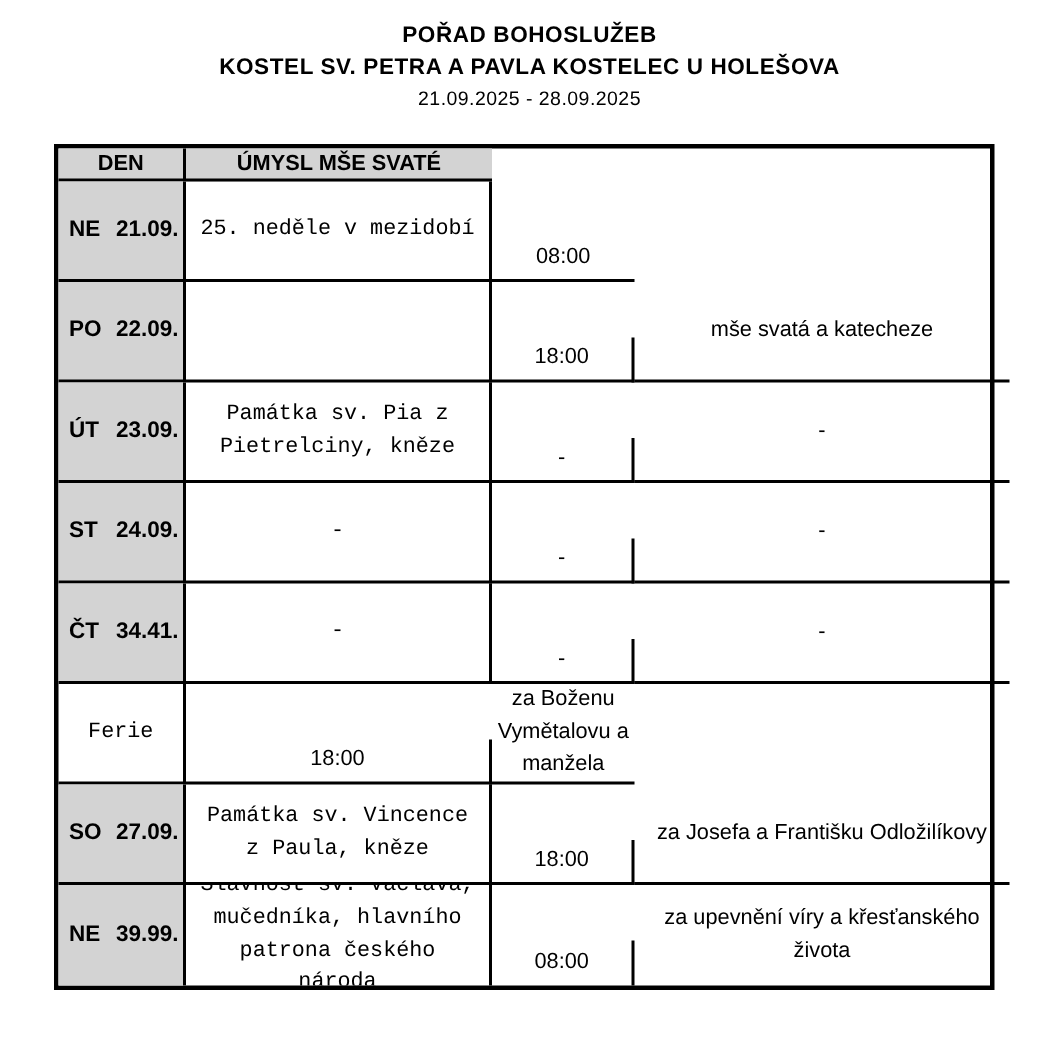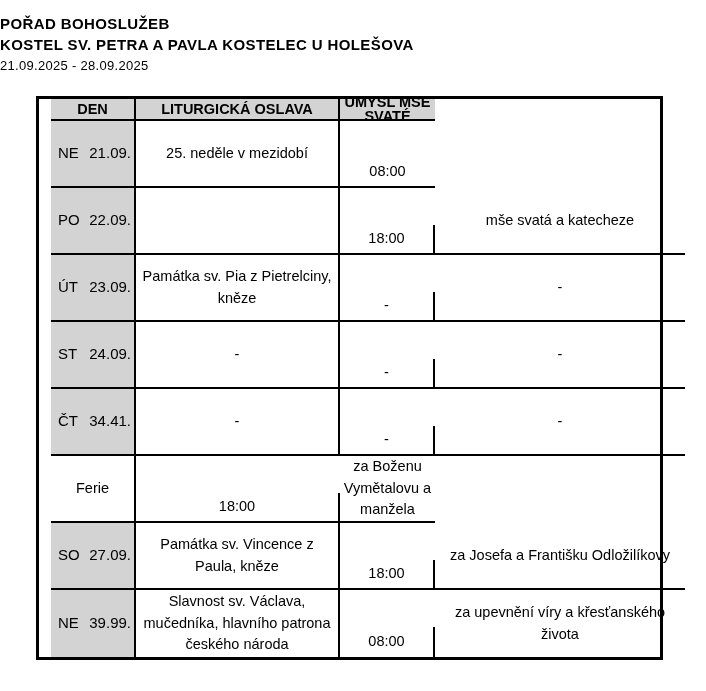--- a/index.html
+++ b/index.html
@@ -10,32 +10,31 @@
   }
   *{box-sizing:border-box;margin:0;padding:0;}
   html,body{
     width:706px;height:691px;
     background:var(--page-bg);
     color:var(--text);
     font-family:"Liberation Sans","DejaVu Sans",sans-serif;
     overflow:hidden;
   }
   .page{width:706px;height:691px;padding-top:13px;}
-  .title-block{}
+  .title-block{text-align:center;}
   .title-line1,.title-line2{
     font-size:15px;font-weight:bold;line-height:21px;letter-spacing:0.4px;
   }
   .title-line3{font-size:13px;font-weight:normal;line-height:21px;letter-spacing:0.3px;}
 
   .schedule-table{
     margin:20px 0 0 36px;
     width:627px;
     border:3px solid var(--border);
     background:#fff;
-    padding-left:12px;
   }
   .tr{
     display:grid;
     grid-template-columns:85px 204px 95px 250px;
   }
   .tr.header-row{height:22px;}
   .tr.data-row{height:67px;}
   .td{
     border-right:2px solid var(--border);
     border-bottom:2px solid var(--border);
@@ -51,46 +50,45 @@
   .tr:last-child .td{border-bottom:none;}
 
   .th{
     background:var(--header-bg);
     font-weight:bold;
     font-size:14.5px;
     line-height:1;
   }
   .day-cell{
     background:var(--header-bg);
-    font-weight:normal;
+    font-weight:bold;
     font-size:15px;
     justify-content:space-between;
     padding:0 3px 0 7px;
     text-align:center;
   }
-  .celebration-cell{padding:0 6px;}
+  .celebration-cell{padding:0 6px;font-family:Liberation Mono, monospace;}
   .time-cell{padding:0 2px;margin-top:37px;}
   .intention-cell{padding:0 2px;}
 </style>
 </head>
 <body>
 
 <div class="page">
 
   <div class="title-block">
     <div class="title-line1">POŘAD BOHOSLUŽEB</div>
     <div class="title-line2">KOSTEL SV. PETRA A PAVLA KOSTELEC U HOLEŠOVA</div>
     <div class="title-line3">21.09.2025 - 28.09.2025</div>
   </div>
 
   <div class="schedule-table">
 
     <div class="tr header-row">
       <div class="td th">DEN</div>
-      <div class="td th">LITURGICKÁ OSLAVA</div>
       <div class="td th">ÚMYSL MŠE SVATÉ</div>
     </div>
 
     <div class="tr data-row">
       <div class="td day-cell">
         <span>NE</span>
         <span>21.09.</span>
       </div>
       <div class="td celebration-cell">25. neděle v mezidobí</div>
       <div class="td time-cell">08:00</div>

